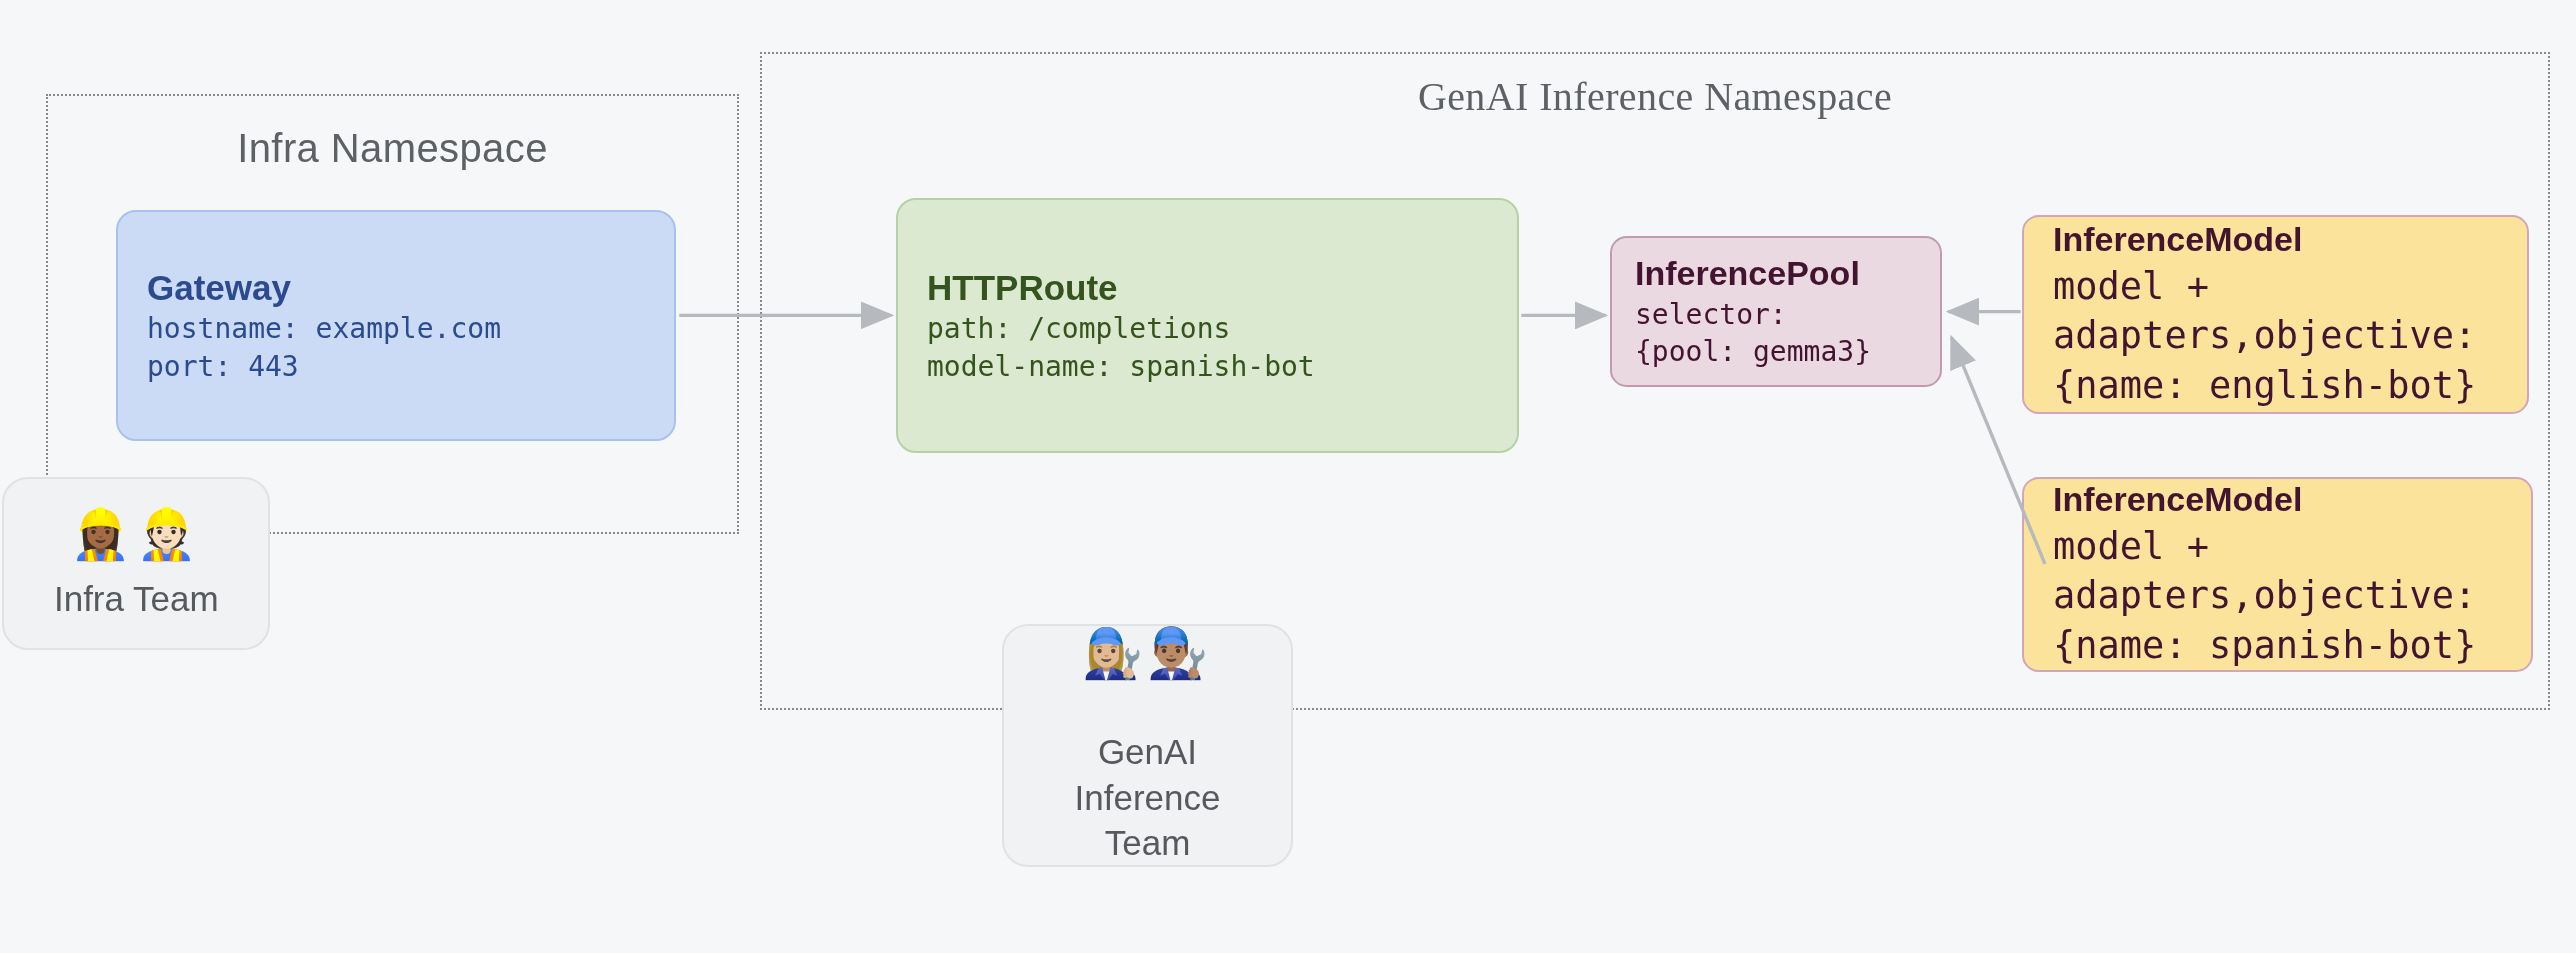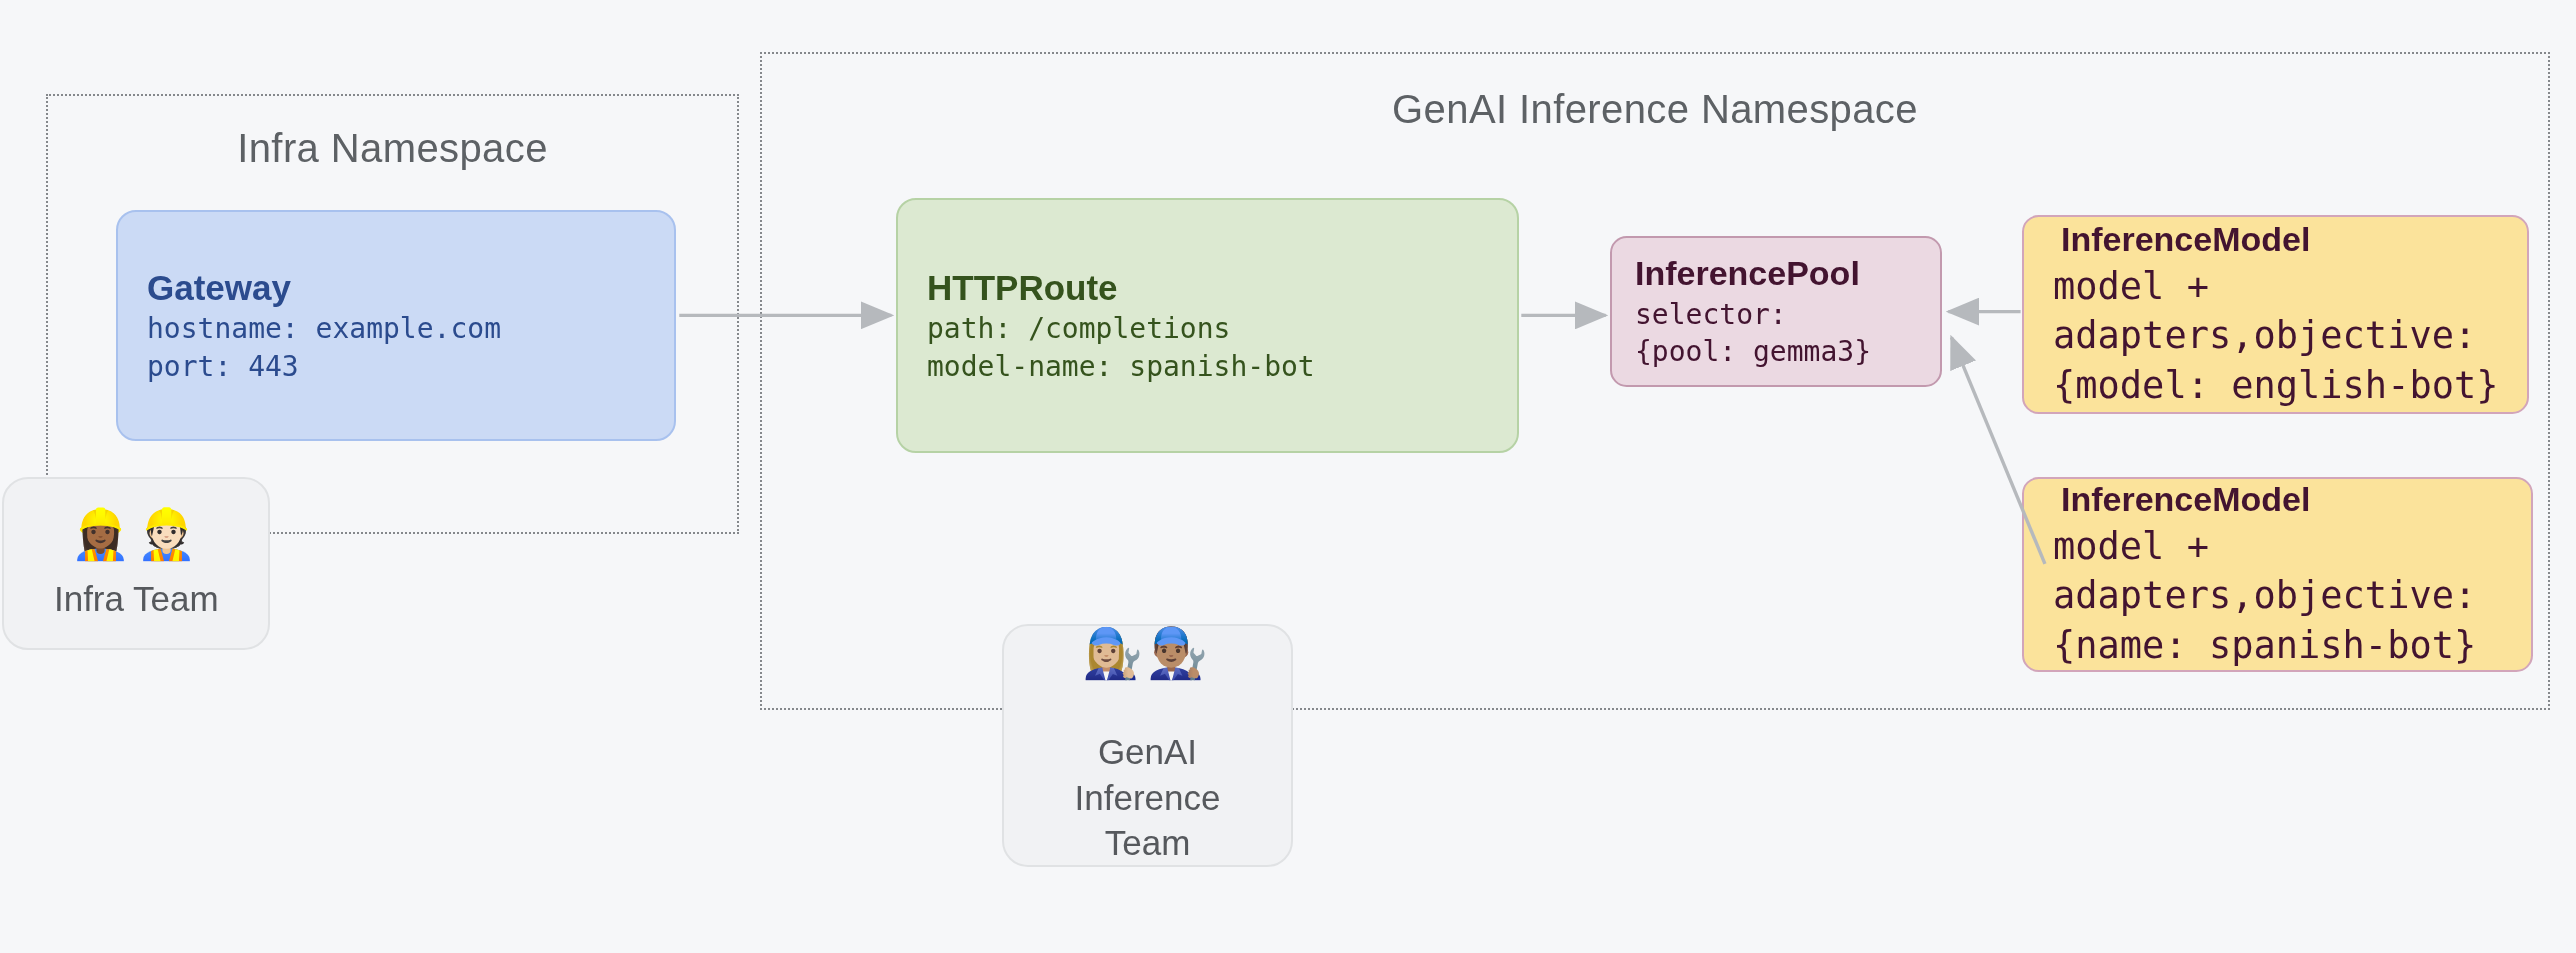--- a/index.html
+++ b/index.html
@@ -46,21 +46,21 @@
   .pool{
     left:1610px;top:236px;width:332px;height:151px;
     background:var(--pool-fill);border:2.3px solid var(--pool-border);
     color:var(--pool-text);padding:13.7px 23px;border-radius:16.7px;
   }
   .pool .node-title{font-size:34px;}
   .model{
     background:var(--model-fill);border:2.3px solid var(--model-border);
     color:var(--model-text);border-radius:16.7px;
   }
-  .model .node-title{font-size:34px;margin-left:8px;}
+  .model .node-title{font-size:34px;}
   .model .mono{font-size:37px;}
   .model-english{left:2022px;top:215px;width:507px;height:199px;}
   .model-spanish{left:2022px;top:477px;width:511px;height:195px;}
   .team{
     position:absolute;box-sizing:border-box;border-radius:26px;
     background:var(--team-fill);border:2.3px solid var(--team-border);
     display:flex;flex-direction:column;align-items:center;justify-content:center;
     color:var(--team-text);text-align:center;z-index:5;
   }
   .team-emoji{font-size:49px;line-height:1.15;letter-spacing:4.6px;}
@@ -73,21 +73,21 @@
 </head>
 <body>
 
 <div class="canvas">
 
   <div class="ns" style="left:46px;top:94px;width:693px;height:440px;">
     <div class="ns-title" style="top:30px;">Infra Namespace</div>
   </div>
 
   <div class="ns" style="left:760px;top:52px;width:1790px;height:658px;">
-    <div class="ns-title" style="top:33px;">GenAI Inference Namespace</div>
+    <div class="ns-title" style="top:19px;font-family:Liberation Serif, serif;">GenAI Inference Namespace</div>
   </div>
 
   <svg class="arrows" width="2576" height="953" viewBox="0 0 3388 1254">
     <defs>
       <marker id="arrowhead" viewBox="0 0 12 10" refX="11" refY="5" markerWidth="44" markerHeight="37" markerUnits="userSpaceOnUse" orient="auto-start-reverse">
         <path d="M0,0 L12,5 L0,10 Z" fill="#b6b9bd"></path>
       </marker>
     </defs>
     <line x1="893" y1="415" x2="1172" y2="415" stroke="#b6b9bd" stroke-width="4.5" marker-end="url(#arrowhead)"></line>
     <line x1="2001" y1="415" x2="2112" y2="415" stroke="#b6b9bd" stroke-width="4.5" marker-end="url(#arrowhead)"></line>
@@ -110,21 +110,21 @@
   <div class="node pool">
     <div class="node-title">InferencePool</div>
     <div class="mono">selector:</div>
     <div class="mono">{pool: gemma3}</div>
   </div>
 
   <div class="node model model-english">
     <div class="node-title">InferenceModel</div>
     <div class="mono">model +</div>
     <div class="mono">adapters,objective:</div>
-    <div class="mono">{model: english-bot}</div>
+    <div class="mono">{name: english-bot}</div>
   </div>
 
   <div class="node model model-spanish">
     <div class="node-title">InferenceModel</div>
     <div class="mono">model +</div>
     <div class="mono">adapters,objective:</div>
     <div class="mono">{name: spanish-bot}</div>
   </div>
 
   <div class="team infra-team">

